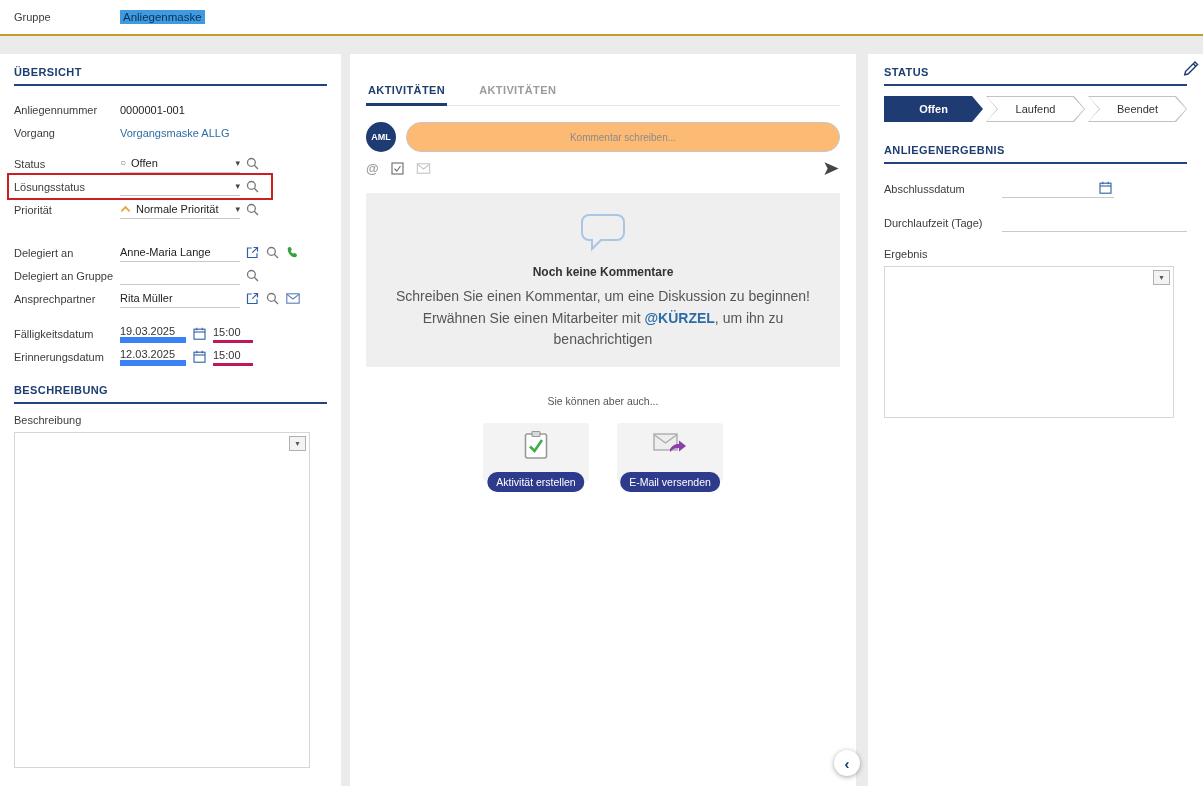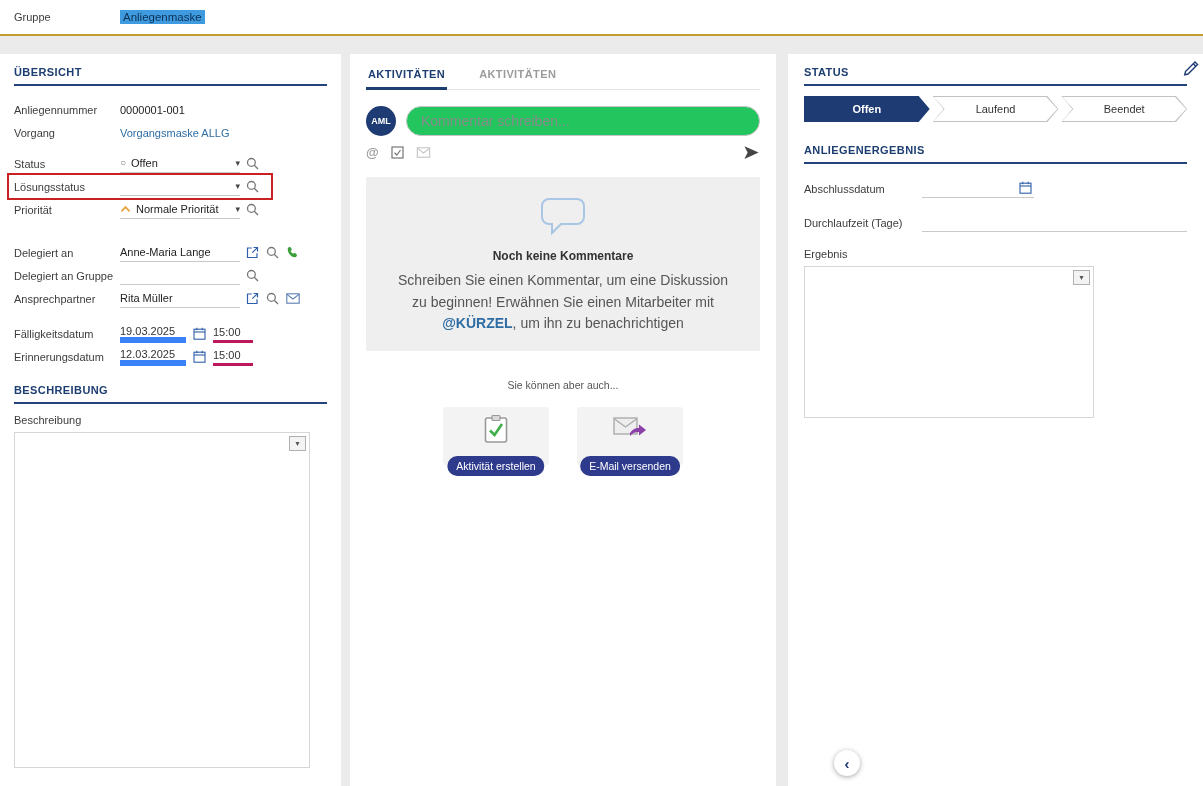--- a/index.html
+++ b/index.html
@@ -11,21 +11,21 @@
             border-bottom:2px solid #c49b2e; display:flex; align-items:center; padding-left:14px; }
   .topbar-label { width:106px; color:#3c3c3c; }
   .topbar-input { flex:1; height:22px; display:flex; align-items:center; }
   .sel-text { background:#3f9ae0; color:#0b3052; padding:1px 3px; font-size:11.5px; }
 
   
   .content { position:absolute; top:38px; left:0; right:0; bottom:0; display:flex; padding-top:16px; }
   .panel { background:#fff; }
   .panel.left { width:341px; padding:0 14px; }
   .gut1 { width:9px; } .gut2 { width:12px; }
-  .panel.middle { width:426px; padding:0 16px; position:relative; }
+  .panel.middle { width:506px; padding:16px 16px; position:relative; }
   .panel.right { flex:1; padding:0 16px; position:relative; }
 
   .sec-h { margin-top:12px; padding-bottom:6px; border-bottom:2px solid #24437c;
            font-weight:bold; color:#1c3e71; letter-spacing:.4px; font-size:11px; }
 
   
   .rows { margin-top:12px; }
   .f-row { display:flex; align-items:center; height:23px; position:relative; }
   .f-label { width:106px; color:#3c3c3c; flex-shrink:0; }
   .f-value { width:120px; height:19px; display:flex; align-items:center; gap:5px;
@@ -55,21 +55,21 @@
 
   
   .tabbar { display:flex; gap:30px; margin-top:12px; border-bottom:1px solid #e3e3e3; }
   .tab { padding:2px 2px 7px; border-bottom:3px solid transparent; margin-bottom:-1px;
          font-weight:bold; letter-spacing:.4px; color:#9b9b9b; cursor:pointer; }
   .tab.active { color:#1c3e71; border-color:#1c3e71; }
   .comment-row { margin-top:16px; display:flex; align-items:center; gap:10px; }
   .avatar { width:30px; height:30px; border-radius:50%; background:#1f3b73; color:#fff;
             font-size:9px; font-weight:bold; display:flex; align-items:center; justify-content:center; flex-shrink:0; }
   .comment-input { flex:1; height:30px; border:1px solid #c6c6c6; border-radius:16px; padding:0 14px;
-                   font-size:14px; font-family:inherit; color:#333; outline:none; background:#22c55e; }
+                   font-size:10px; font-family:inherit; color:#333; outline:none; background:#fdba74;text-align:center; }
   .comment-input::placeholder { color:#8b8b8b; }
   .comment-tools { margin-top:8px; display:flex; align-items:center; gap:12px; }
   .at { font-size:13px; font-weight:600; color:#9a9a9a; line-height:1; }
   .spacer { flex:1; }
   .empty-box { margin-top:16px; background:#efefef; padding:20px 28px 16px; text-align:center; }
   .empty-title { margin-top:12px; font-size:12px; font-weight:bold; color:#333; }
   .empty-text { margin:7px auto 0; font-size:14px; color:#555; line-height:1.55; max-width:540px; }
   .mention { color:#2e6da4; font-weight:bold; }
   .also { margin-top:28px; text-align:center; font-size:10.5px; color:#555; }
   .cards { margin-top:16px; display:flex; justify-content:center; gap:28px; }

